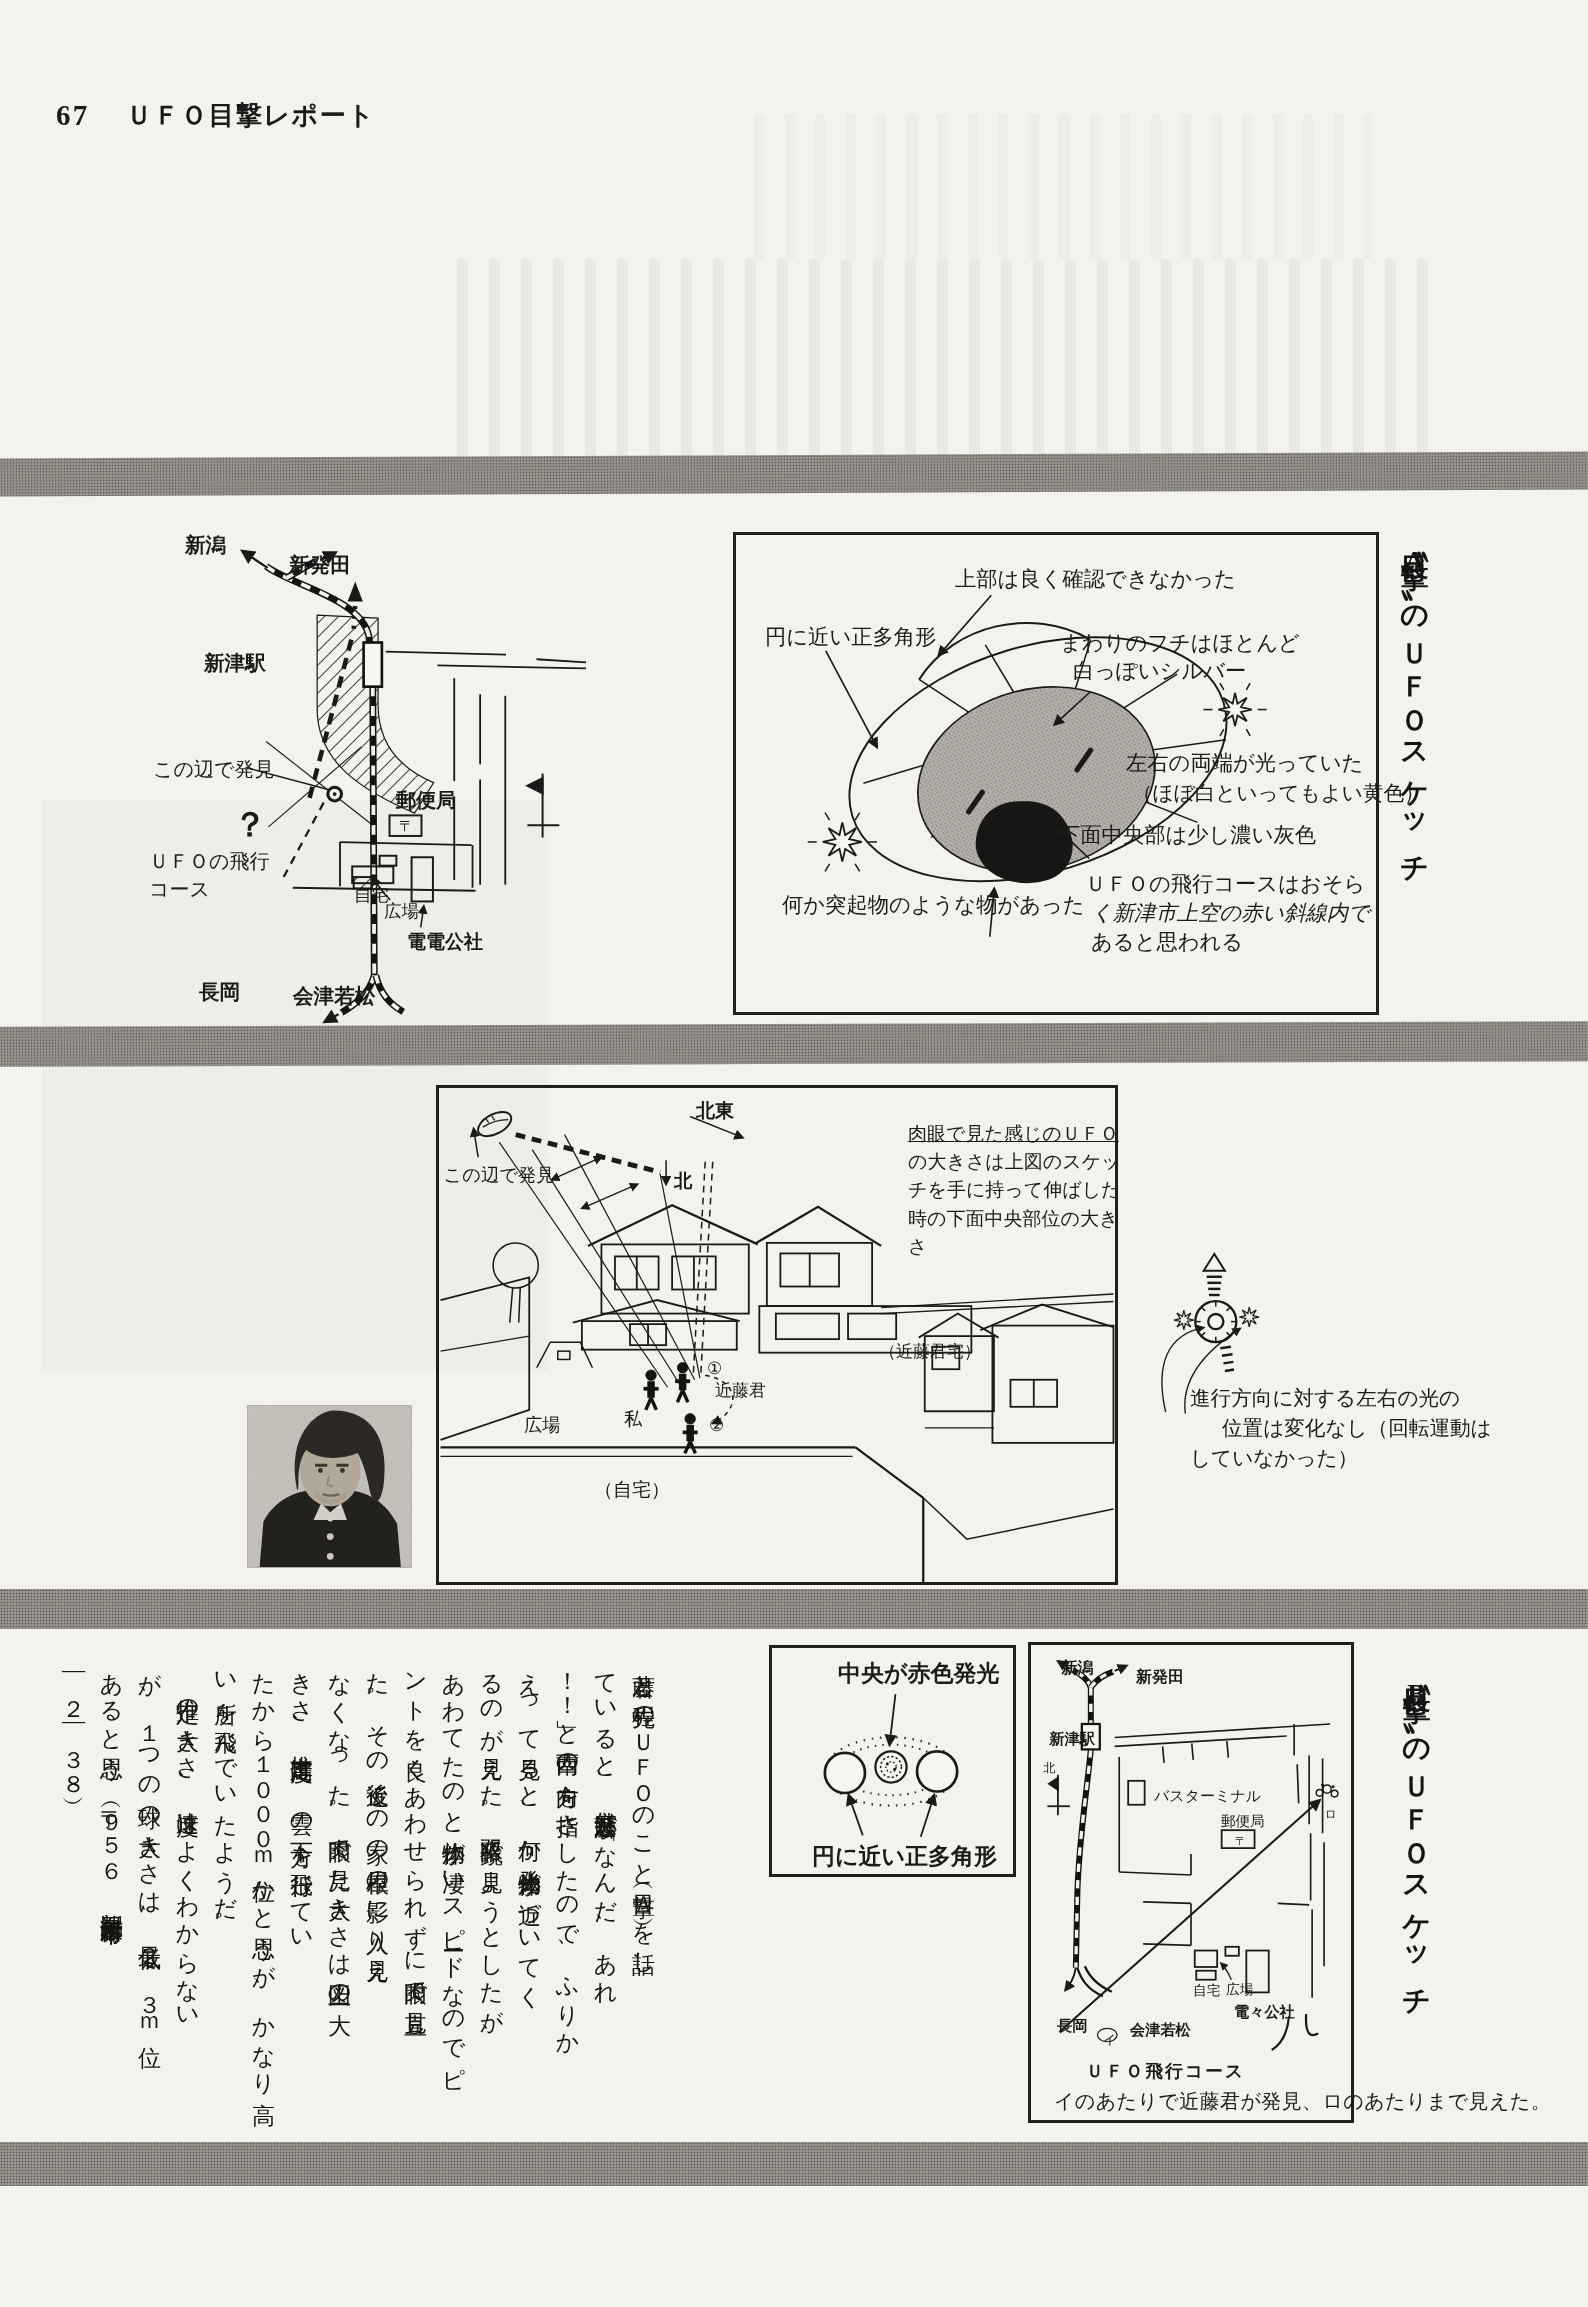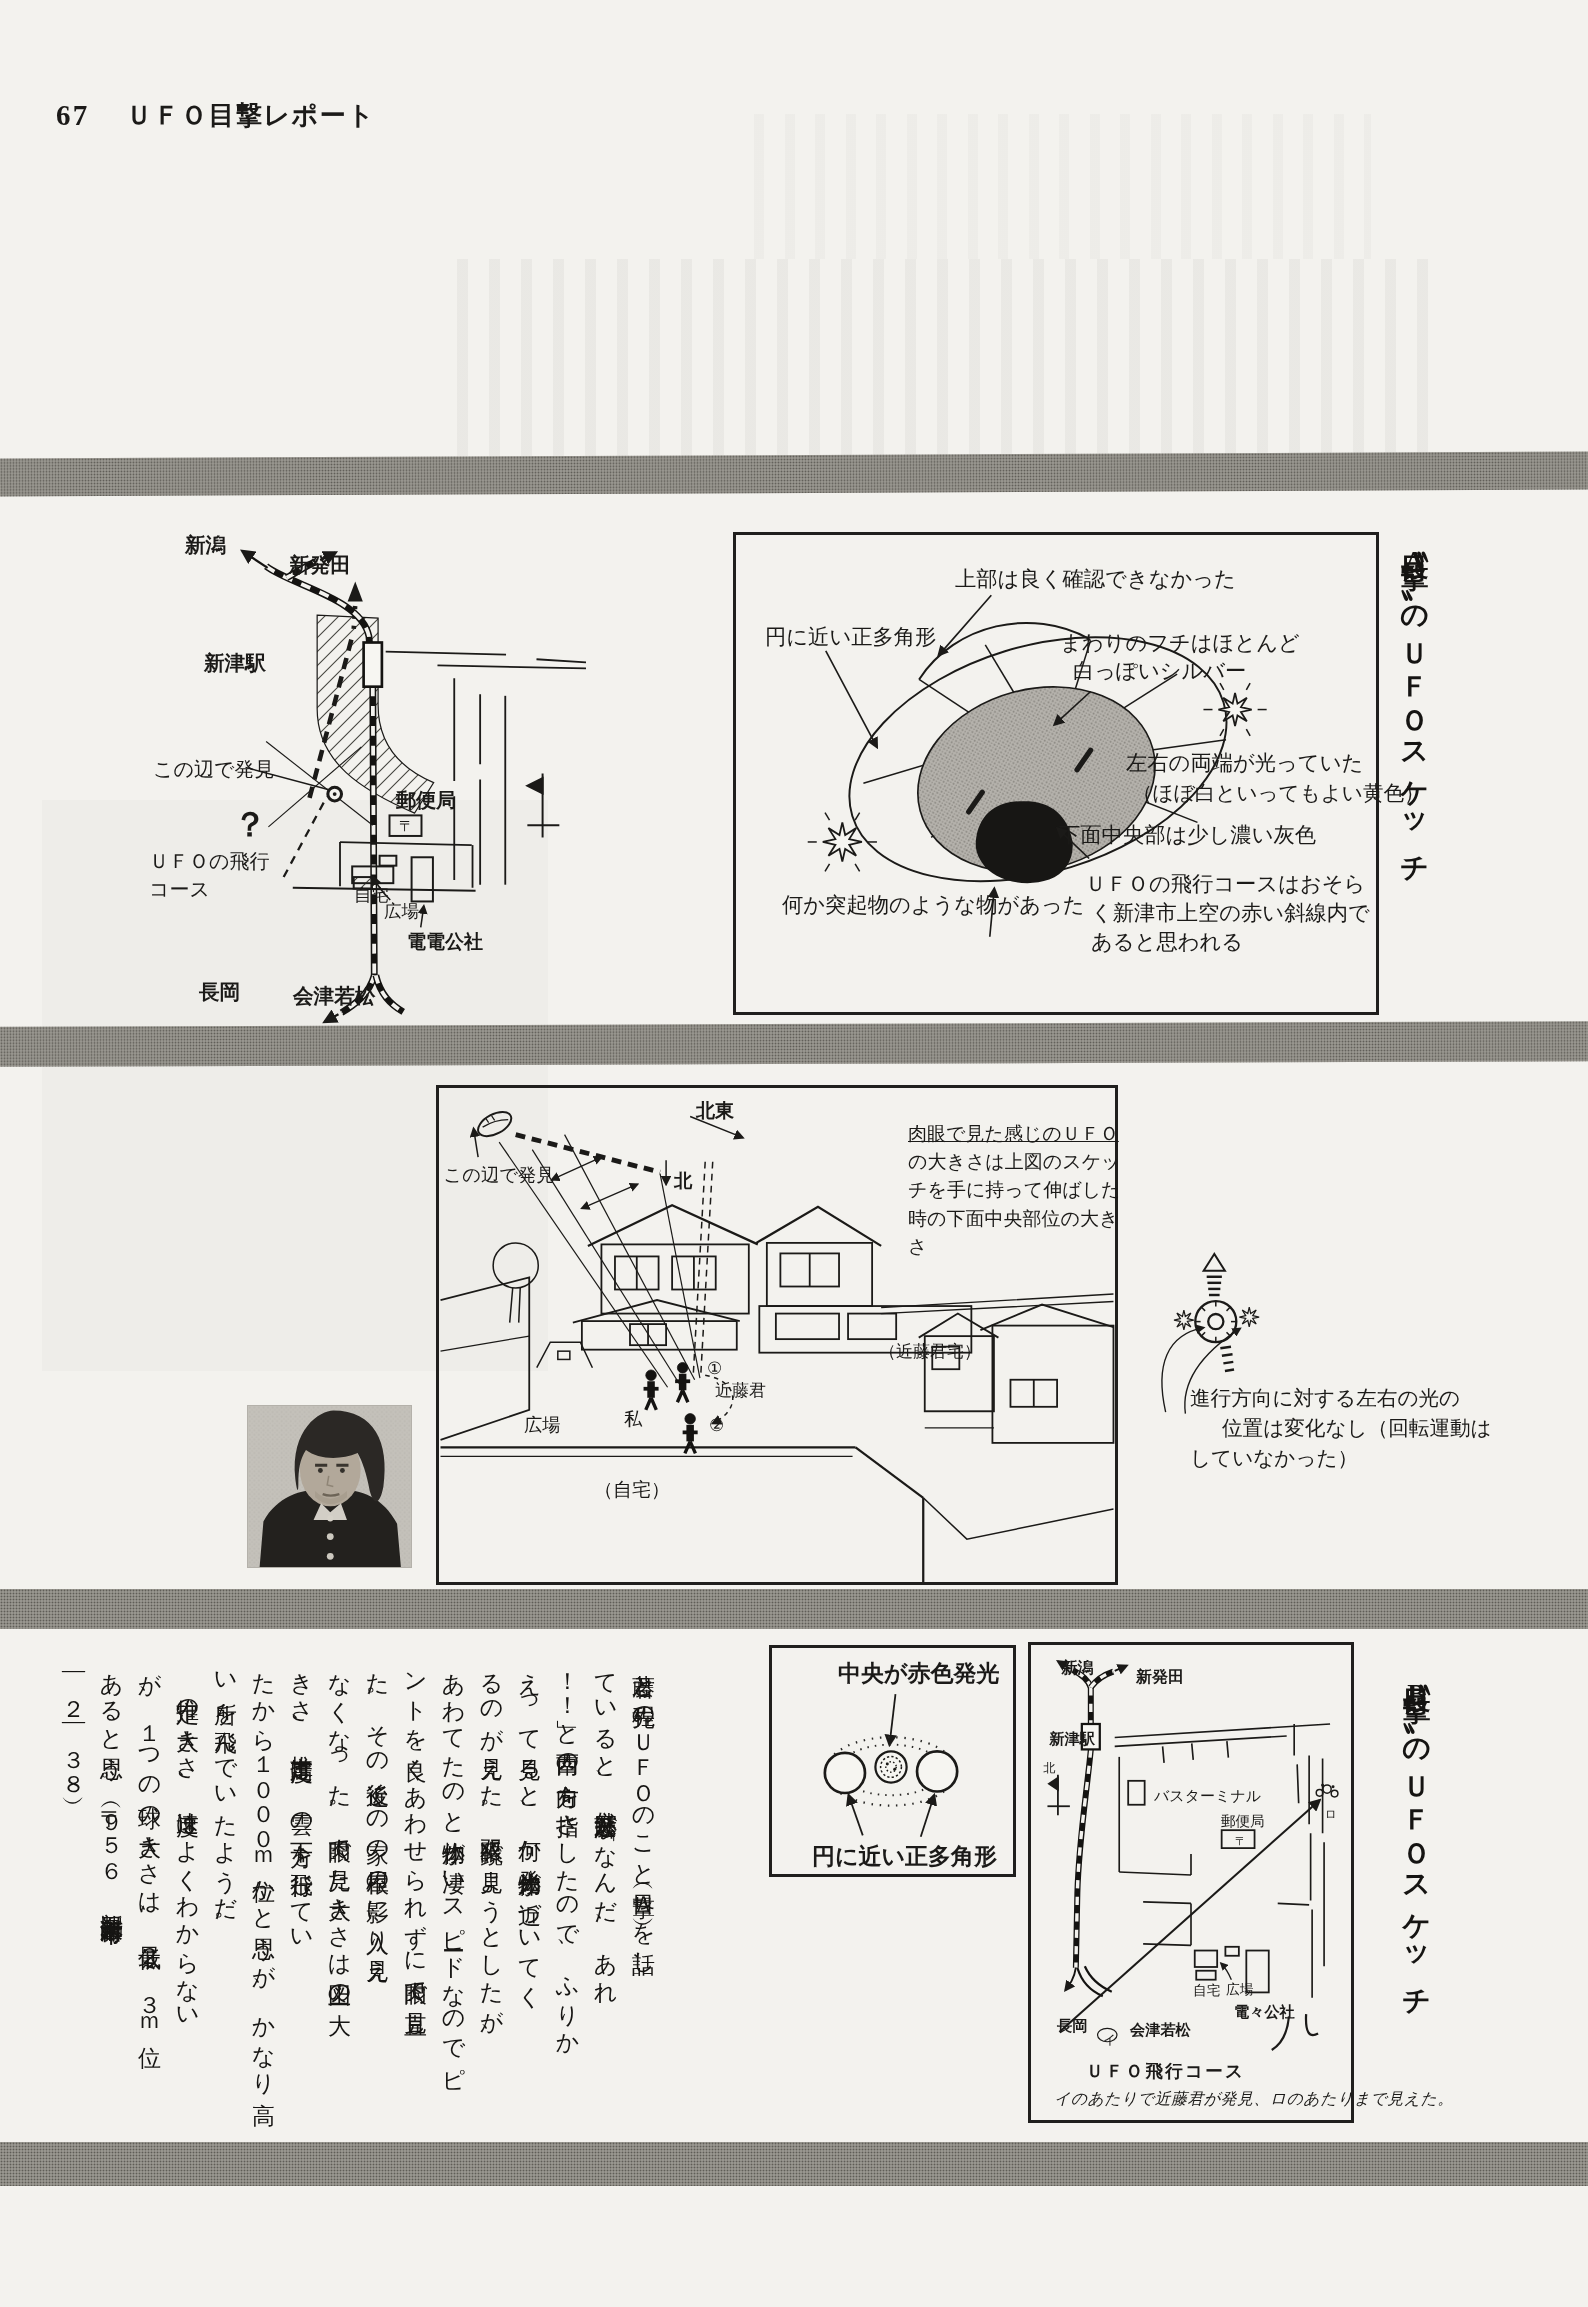--- a/index.html
+++ b/index.html
@@ -203,21 +203,21 @@
     </svg>
     <span class="lbl" style="left:219px;top:32px;font-size:21.3px;">上部は良く確認できなかった</span>
     <span class="lbl" style="left:29px;top:90px;font-size:21.3px;">円に近い正多角形</span>
     <span class="lbl" style="left:324px;top:96px;font-size:21.3px;">まわりのフチはほとんど</span>
     <span class="lbl" style="left:337px;top:124px;font-size:21.3px;">白っぽいシルバー</span>
     <span class="lbl" style="left:390px;top:216px;font-size:21.3px;">左右の両端が光っていた</span>
     <span class="lbl" style="left:396px;top:246px;font-size:20.6px;">（ほぼ白といってもよい黄色）</span>
     <span class="lbl" style="left:323px;top:288px;font-size:21.3px;">下面中央部は少し濃い灰色</span>
     <span class="lbl" style="left:46px;top:358px;font-size:21.3px;">何か突起物のような物があった</span>
     <span class="lbl" style="left:349px;top:337px;font-size:21.3px;">ＵＦＯの飛行コースはおそら</span>
-    <span class="lbl" style="left:355px;top:366px;font-size:21.3px;">く新津市上空の赤い斜線内で</span>
+    <span class="lbl" style="left:355px;top:366px;font-size:21.3px;font-style:italic;">く新津市上空の赤い斜線内で</span>
     <span class="lbl" style="left:355px;top:395px;font-size:21.3px;">あると思われる</span>
   </div>
 
   <div class="vside" style="left:1395px;top:529px;height:358px;">〝目撃A〟のＵＦＯスケッチ</div>
 
   <div class="box" style="left:436px;top:1085px;width:682px;height:500px;">
     <svg class="absfill" viewBox="0 0 895 657" width="676" height="494">
       <defs>
         <marker id="mmk" viewBox="0 0 10 10" refX="8" refY="5" markerWidth="7" markerHeight="7" orient="auto-start-reverse">
           <path d="M0,0 L10,5 L0,10 z" fill="#1b1a18"></path>
@@ -501,19 +501,19 @@
     <span class="lbl" style="left:190px;top:168px;font-size:14.5px;">郵便局</span>
     <span class="lbl" style="left:204px;top:190px;font-size:11.4px;">〒</span>
     <span class="lbl" style="left:162px;top:338px;font-size:13.7px;">自宅</span>
     <span class="lbl" style="left:195px;top:337px;font-size:13.7px;">広場</span>
     <span class="lbl" style="left:203px;top:358px;font-size:15.2px;font-weight:bold;">電々公社</span>
     <span class="lbl" style="left:26px;top:372px;font-size:15.2px;font-weight:bold;">長岡</span>
     <span class="lbl" style="left:99px;top:376px;font-size:15.2px;font-weight:bold;">会津若松</span>
     <span class="lbl" style="left:72px;top:388px;font-size:13px;">イ</span>
     <span class="lbl" style="left:294px;top:163px;font-size:11.4px;">ロ</span>
     <span class="lbl" style="left:55px;top:416px;font-size:17.5px;font-weight:bold;letter-spacing:2.3px;">ＵＦＯ飛行コース</span>
-    <span class="lbl" style="left:23px;top:445px;font-size:16px;letter-spacing:0.4px;font-style:italic;">イのあたりで近藤君が発見、ロのあたりまで見えた。</span>
+    <span class="lbl" style="left:23px;top:445px;font-size:20px;letter-spacing:0.4px;">イのあたりで近藤君が発見、ロのあたりまで見えた。</span>
   </div>
 
   <div class="vside" style="left:1397px;top:1662px;height:358px;">〝目撃B〟のＵＦＯスケッチ</div>
 
 </div>
 
 
 </body></html>

